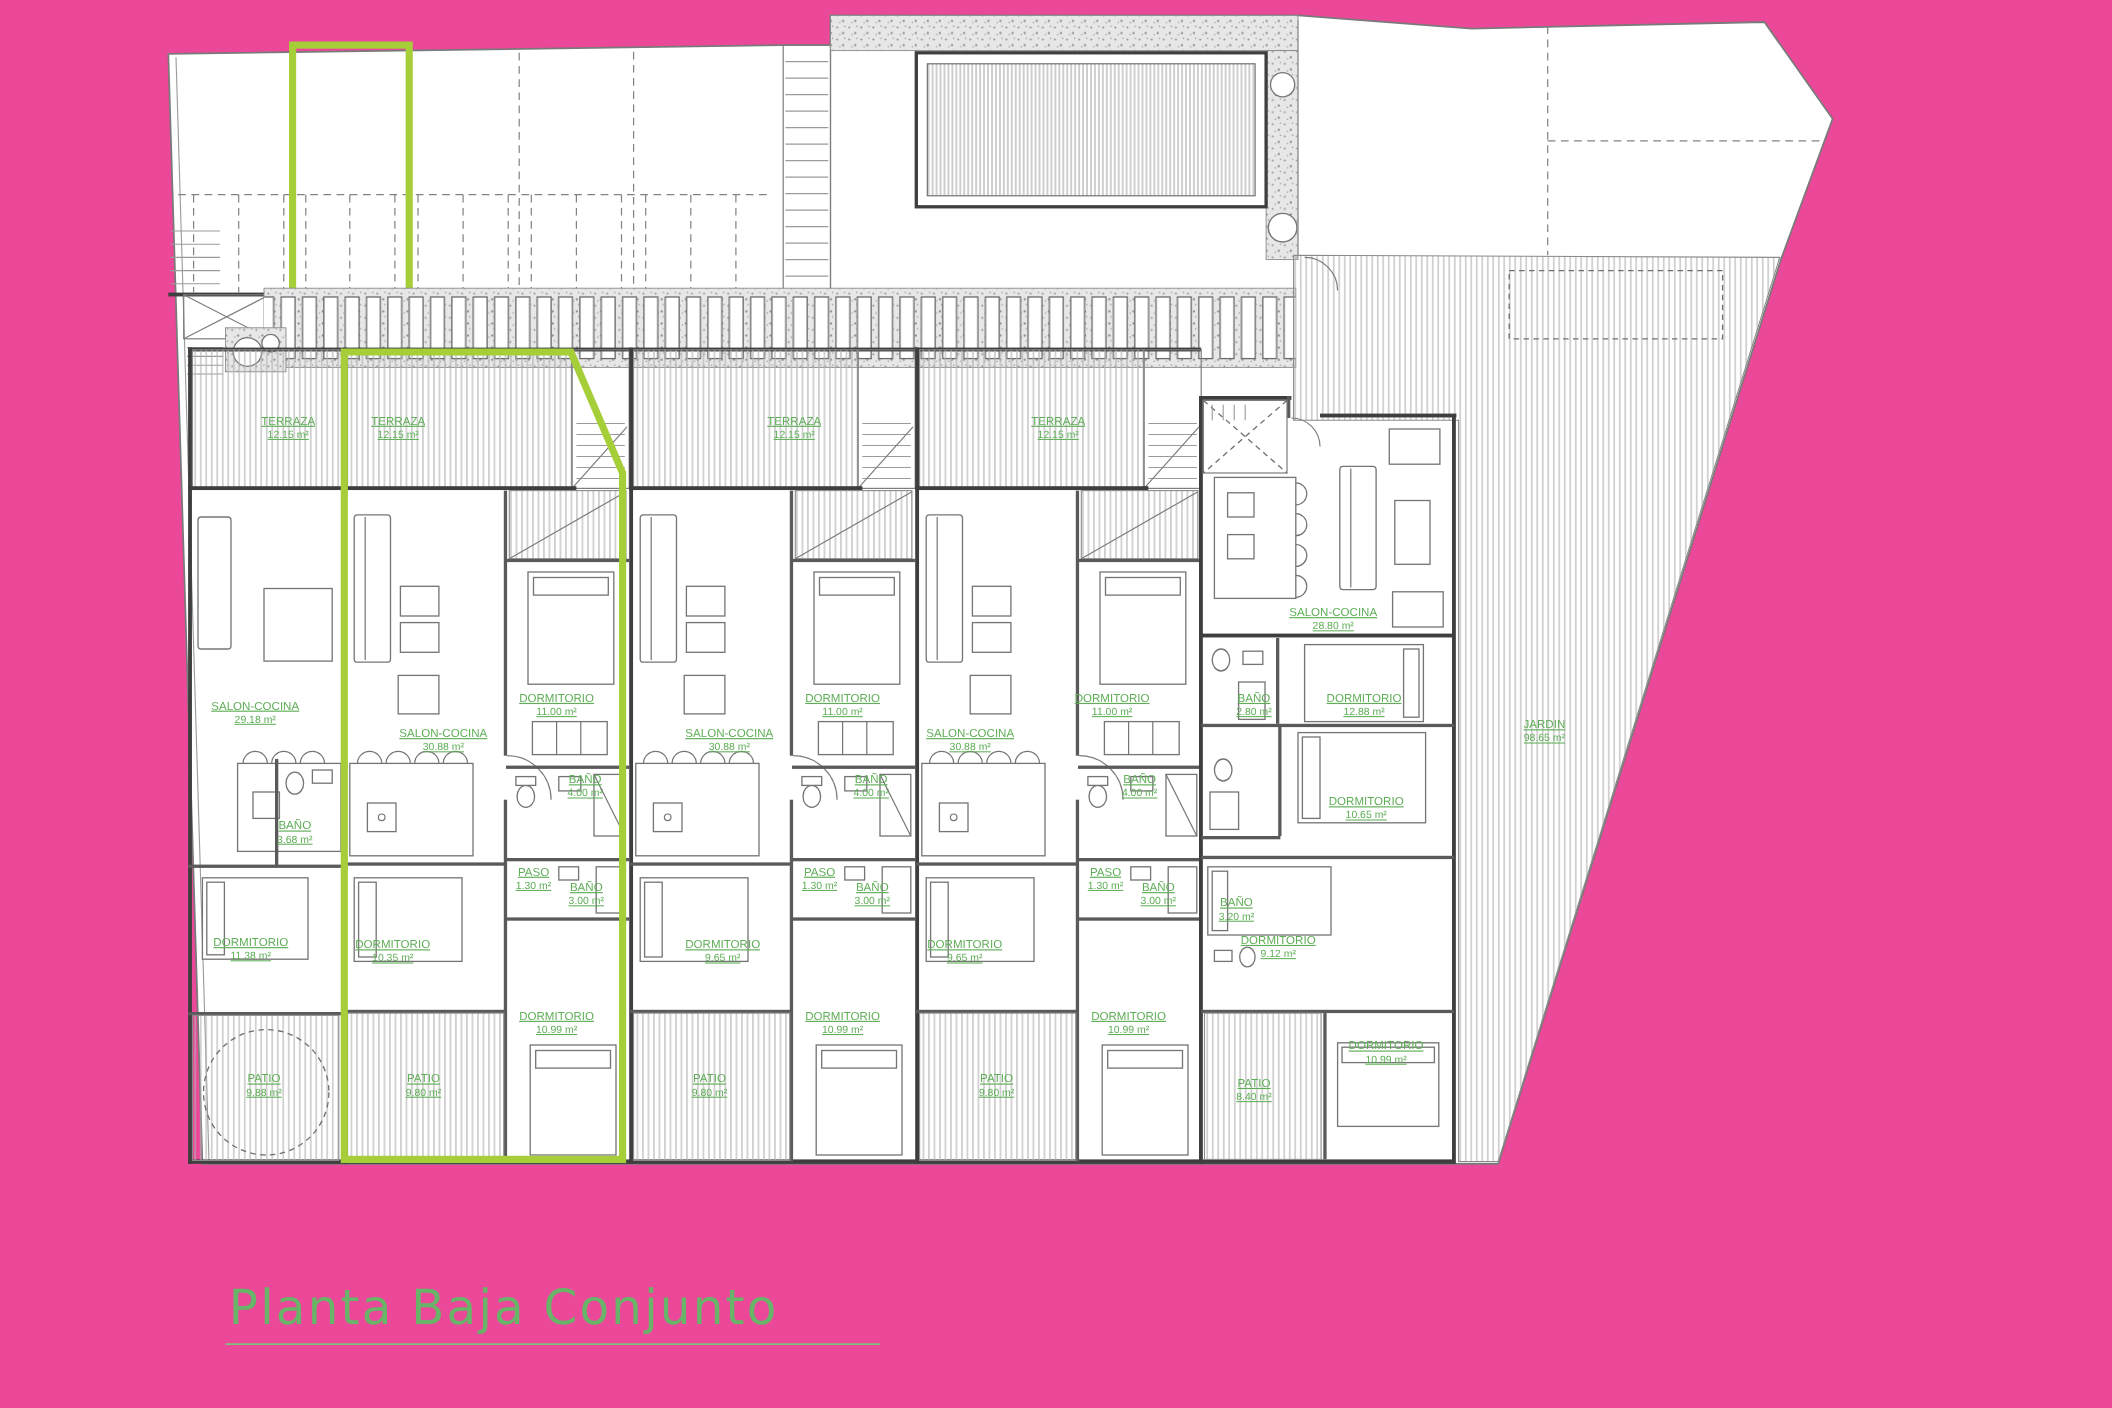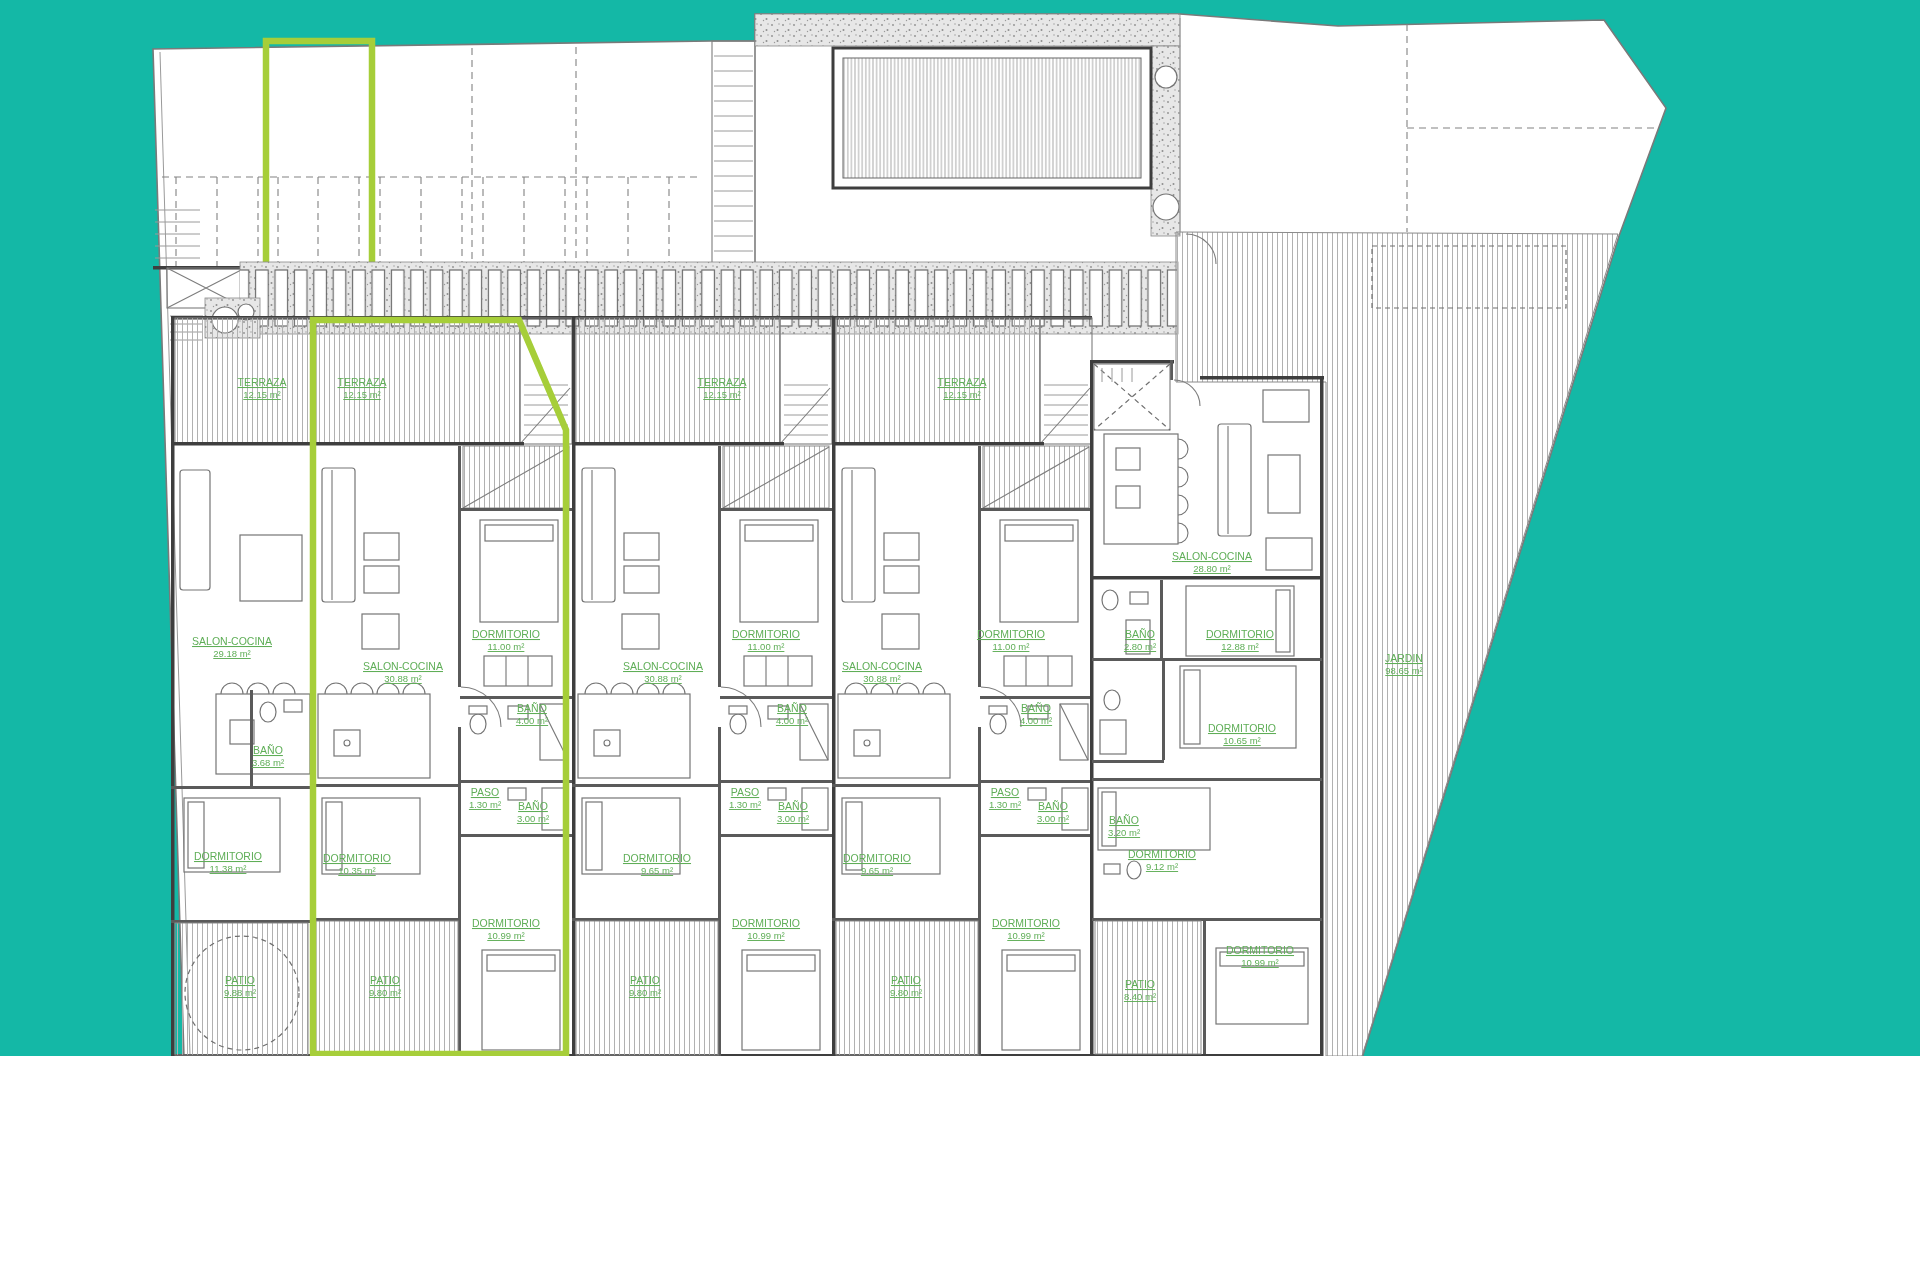--- a/index.html
+++ b/index.html
@@ -1,16 +1,16 @@
 <!DOCTYPE html>
 <html><head>
 <meta charset="utf-8">
 <style>
   html,body{margin:0;padding:0;background:#fff;}
-  .stage{width:1920px;height:1056px;position:relative;background:#14b8a6;overflow:hidden;}
+  .stage{width:1920px;height:1280px;position:relative;background:#ec4899;overflow:hidden;}
   svg{display:block;}
   .lot{fill:#fff;stroke:#7a7a7a;stroke-width:1.6;}
   .wall{fill:#3e3e3e;}
   .part{fill:#5a5a5a;}
   .thin{stroke:#7d7d7d;stroke-width:1.1;fill:none;}
   .thin2{stroke:#9a9a9a;stroke-width:1;fill:none;}
   .dash{stroke:#828282;stroke-width:1.1;fill:none;stroke-dasharray:7 5;}
   .dashf{stroke:#6f6f6f;stroke-width:1.2;fill:none;stroke-dasharray:5 4;}
   .hv{fill:url(#hv);stroke:#8a8a8a;stroke-width:1;}
   .hvd{fill:url(#hvd);stroke:#666;stroke-width:1;}

